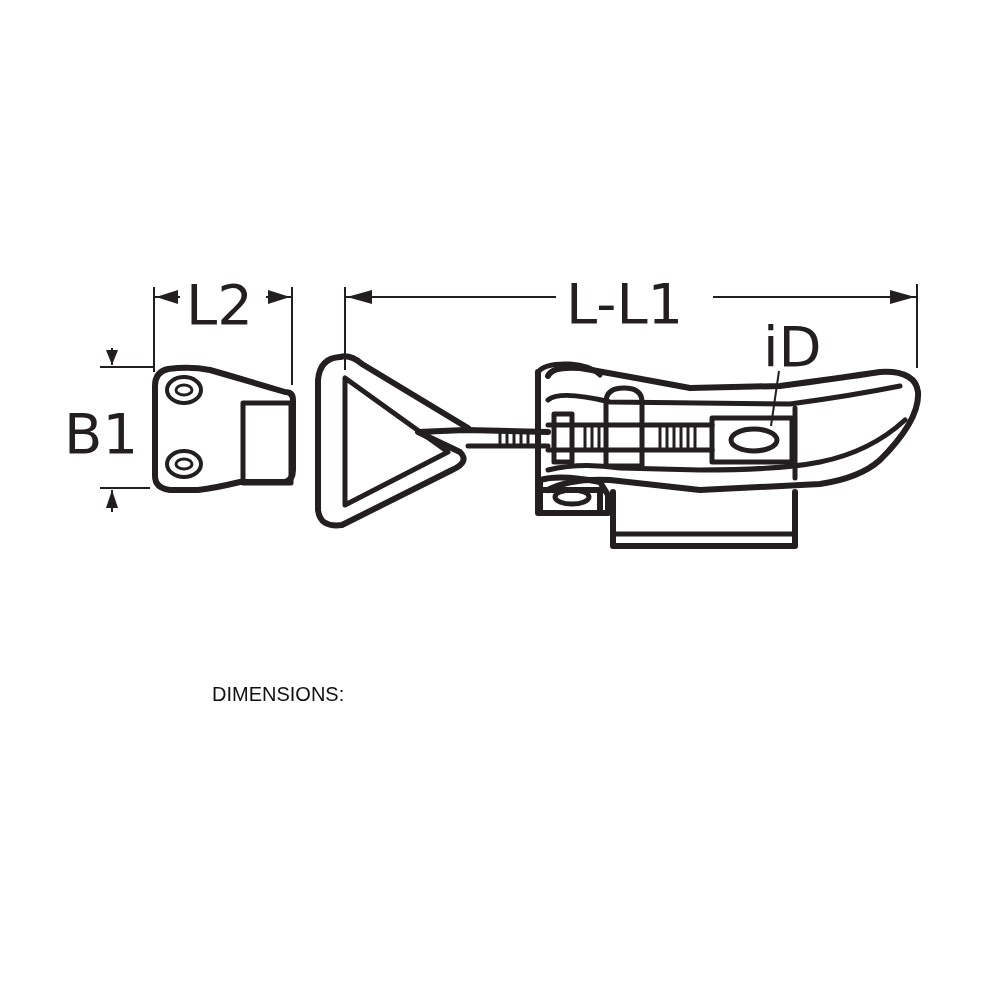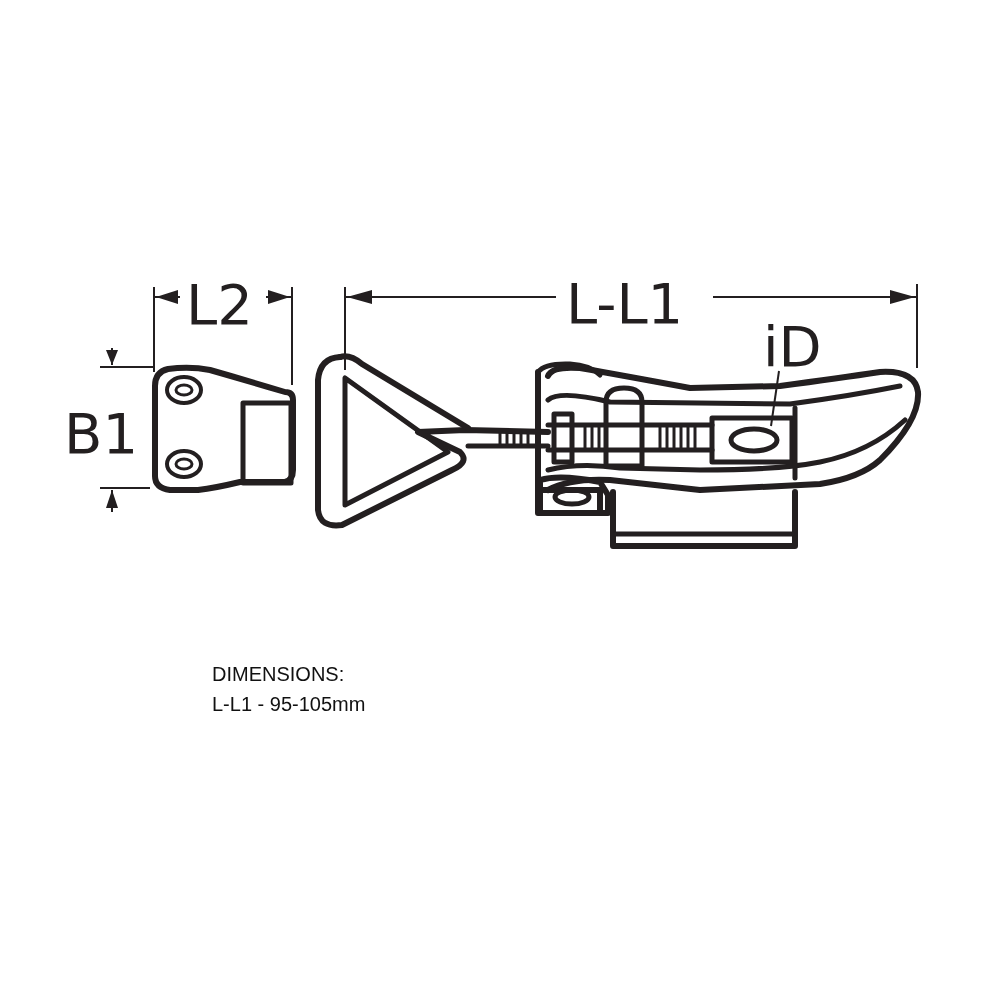--- a/index.html
+++ b/index.html
@@ -2,21 +2,21 @@
 <html><head>
   <meta charset="utf-8">
   <style>
     html, body { margin: 0; padding: 0; background: #ffffff; }
     body { width: 1000px; height: 1000px; position: relative; overflow: hidden; font-family: "Liberation Sans", "DejaVu Sans", sans-serif; }
     #diagram { position: absolute; left: 0; top: 0; width: 1000px; height: 1000px; }
     .dim-label { font-family: "DejaVu Sans", "Liberation Sans", sans-serif; font-size: 56px; fill: #231f20; font-weight: 400; }
     .stroke { stroke: #231f20; fill: none; stroke-linecap: round; stroke-linejoin: round; }
     .dimline { stroke: #231f20; stroke-width: 2; fill: none; }
     .arrow { fill: #231f20; }
-    #dims-block { position: absolute; left: 212px; top: 660px; color: #111; font-size: 20px; line-height: 29.5px; font-family: "Liberation Sans", "DejaVu Sans", sans-serif; }
+    #dims-block { position: absolute; left: 212px; top: 680px; color: #111; font-size: 20px; line-height: 29.5px; font-family: "Liberation Sans", "DejaVu Sans", sans-serif; }
     #dims-block div { white-space: nowrap; }
   </style>
 </head>
 <body>
 
 <svg id="diagram" viewBox="0 0 1000 1000" xmlns="http://www.w3.org/2000/svg">
 
   <g>
     <line class="dimline" x1="154" y1="287" x2="154" y2="372"></line>
     <line class="dimline" x1="292" y1="287" x2="292" y2="385"></line>
@@ -109,14 +109,13 @@
     <path class="stroke" stroke-width="6" d="M613,492 L613,546 L795,546 L795,492"></path>
     <line class="stroke" stroke-width="5" x1="616" y1="534" x2="792" y2="534"></line>
 
     <line stroke="#231f20" stroke-width="2" x1="779" y1="371" x2="771" y2="426"></line>
     <text class="dim-label" x="763" y="366">iD</text>
   </g>
 </svg>
 
 <div id="dims-block">
   <div>DIMENSIONS:</div>
-  <div>L-L1 - 95-105mm</div>
 </div>
 
 </body></html>

